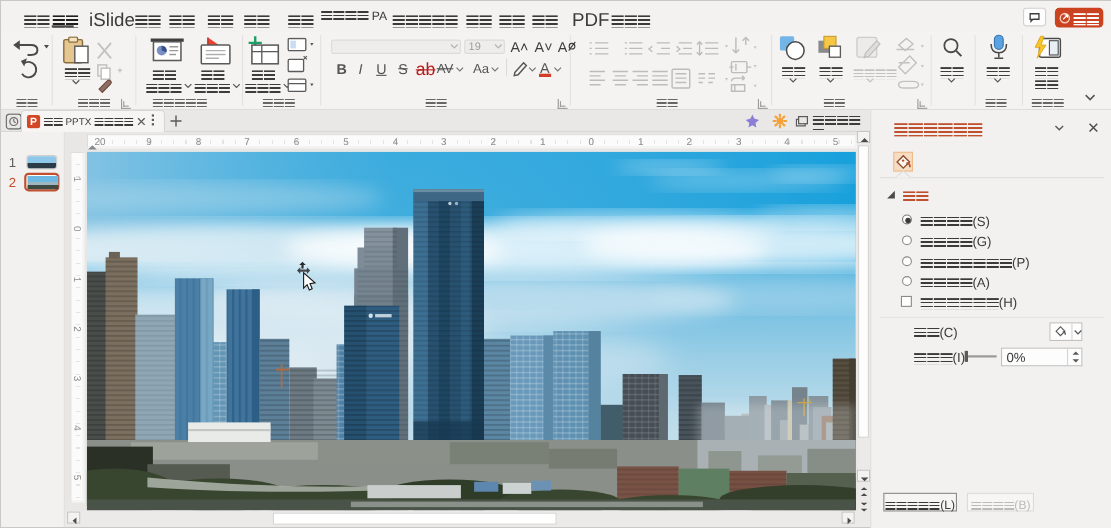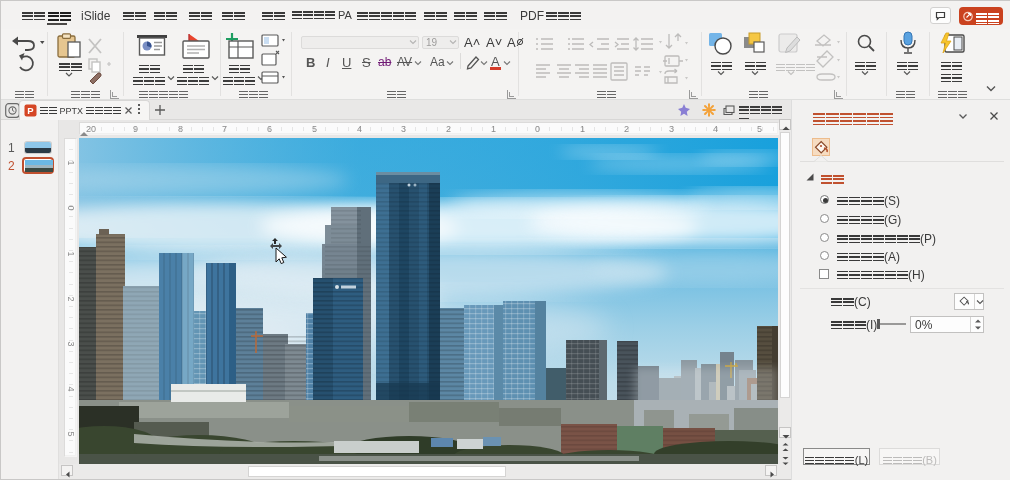--- a/index.html
+++ b/index.html
@@ -9,21 +9,21 @@
 .abs { position:absolute; }
 
 .k { display:inline-block; vertical-align:middle; width:11px; height:10.5px; margin:0 0.5px;
      background:repeating-linear-gradient(180deg, currentColor 0 1.5px, transparent 1.5px 3.4px); }
 .k.b { background:repeating-linear-gradient(180deg, currentColor 0 1.9px, transparent 1.9px 3.4px); }
 .k.s9 { width:9px; height:9px; background:repeating-linear-gradient(180deg, currentColor 0 1.3px, transparent 1.3px 3px); }
 .k.s10 { width:10px; height:10px; }
 .k.s12 { width:12.5px; height:12px; background:repeating-linear-gradient(180deg, currentColor 0 1.8px, transparent 1.8px 3.6px); }
 
 #menubar { position:absolute; left:0; top:0; width:1010px; height:28px; background:#f3f2f1; }
-.mi { position:absolute; top:8px; height:14px; color:#3a3a3a; font-size:12px; white-space:nowrap; }
+.mi { position:absolute; top:8px; height:14px; color:#3a3a3a; font-size:17px; white-space:nowrap; }
 
 #ribbon { position:absolute; left:0; top:28px; width:1010px; height:71px; background:#f4f3f2; border-bottom:1px solid #dededd; }
 .vsep { position:absolute; top:3px; height:64px; width:1px; background:#e2e1e0; }
 .glabel { position:absolute; top:59px; height:12px; font-size:11px; color:#6a6a6a; text-align:center; }
 .gexp { position:absolute; top:61px; width:9px; height:9px; border-left:1px solid #9a9a9a; border-bottom:1px solid #9a9a9a; }
 .gexp:after { content:""; position:absolute; left:1px; bottom:1px; width:4px; height:4px; border-left:1px solid #9a9a9a; border-bottom:1px solid #9a9a9a; }
 
 #tabrow { position:absolute; left:0; top:99px; width:790px; height:20px; background:#e9e8e7; border-bottom:1px solid #d8d7d6; }
 #doctab { position:absolute; left:18px; top:0px; width:131px; height:20px; background:#f6f5f4; border:1px solid #d8d7d6; border-bottom:none; border-radius:4px 4px 0 0; }
 
@@ -169,21 +169,21 @@
   <span class="abs" style="left:485px; top:6px; font-size:13px; color:#3d3d3d;">A˅</span>
   <span class="abs" style="left:506px; top:6px; font-size:13px; color:#3d3d3d;">A</span>
   <svg class="abs" style="left:515px; top:8px;" width="8" height="10" viewBox="0 0 8 10">
         <circle cx="4" cy="5" r="2.6" fill="none" stroke="#3d3d3d" stroke-width="1"></circle>
         <path d="M1 9 L7 1" stroke="#3d3d3d" stroke-width="1"></path>
       </svg>
   <span class="abs" style="left:305px; top:26px; font-size:13px; font-weight:bold; color:#555;">B</span>
   <span class="abs" style="left:325px; top:26px; font-size:13px; font-style:italic; color:#555;">I</span>
   <span class="abs" style="left:341px; top:26px; font-size:13px; text-decoration:underline; color:#555;">U</span>
   <span class="abs" style="left:361px; top:26px; font-size:13px; text-decoration:line-through; color:#555;">S</span>
-  <span class="abs" style="left:377px; top:26px; font-size:12px; text-decoration:line-through; color:#701a75;">ab</span>
+  <span class="abs" style="left:377px; top:26px; font-size:16px; text-decoration:line-through; color:#b91c1c;">ab</span>
   <span class="abs" style="left:396px; top:26px; font-size:12px; color:#555; text-decoration:line-through;">AV</span>
   <svg class="abs" style="left:413px; top:32px;" width="8" height="5" viewBox="0 0 8 5">
         <path d="M1 0.5 l3 3 l3 -3" stroke="#777" stroke-width="1.1" fill="none"></path>
       </svg>
   <span class="abs" style="left:429px; top:26px; font-size:12px; color:#555;">Aa</span>
   <svg class="abs" style="left:445px; top:32px;" width="8" height="5" viewBox="0 0 8 5">
         <path d="M1 0.5 l3 3 l3 -3" stroke="#777" stroke-width="1.1" fill="none"></path>
       </svg>
   <span class="abs" style="left:459px; top:24px; width:1px; height:16px; background:#dcdbda;"></span>
   <svg class="abs" style="left:465px; top:25px;" width="16" height="16" viewBox="0 0 16 16">

